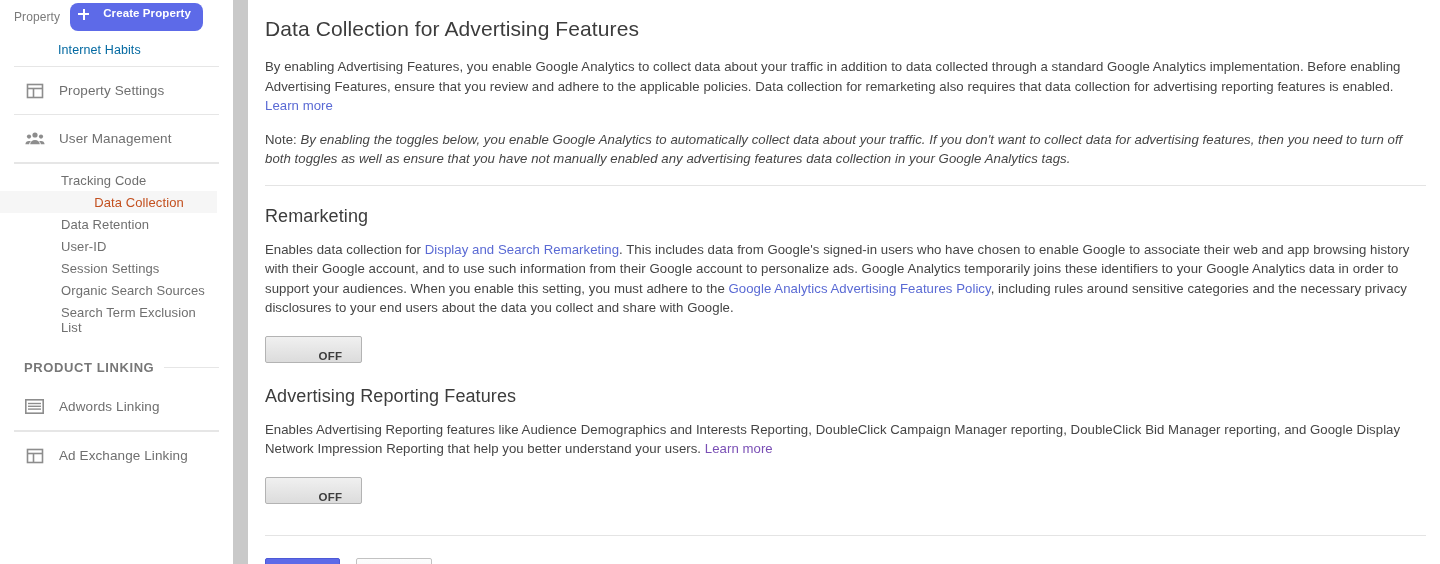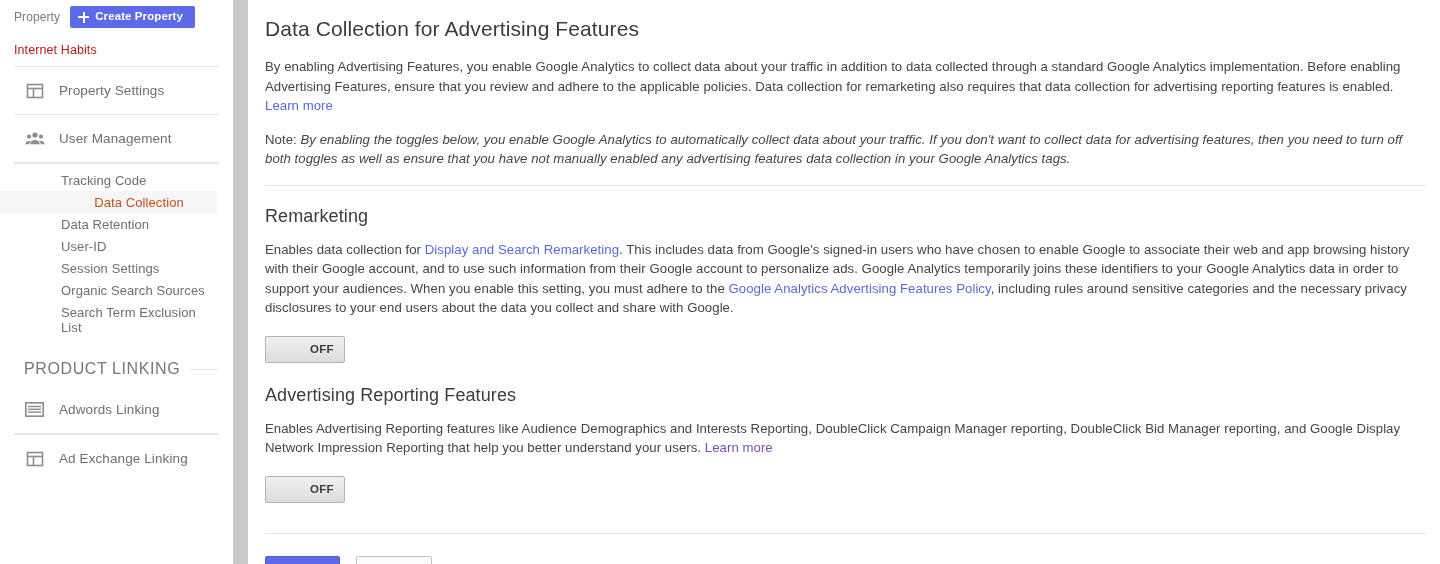--- a/index.html
+++ b/index.html
@@ -39,51 +39,52 @@
   }
   .property-label {
     font-size: 12px;
     color: #7b7b7b;
     margin-right: 10px;
     letter-spacing: .1px;
   }
   .create-property-btn {
     display: inline-flex;
     align-items: center;
-    gap: 6px;
+    gap: 14px;
     background: #5d6ae8;
     color: #ffffff;
     font-size: 11.5px;
     font-weight: bold;
     border: none;
-    border-radius: 2px;
-    padding: 5px 12px 5px 8px;
+    border-radius: 8px;
+    padding: 5px 12px 11px 8px;
     cursor: pointer;
     line-height: 1;
     letter-spacing: .1px;
   }
   .plus-icon {
     display: inline-block;
     position: relative;
     width: 11px;
     height: 11px;
   }
   .plus-icon:before, .plus-icon:after {
     content: "";
     position: absolute;
     background: #ffffff;
   }
   .plus-icon:before { left: 0; top: 4.5px; width: 11px; height: 2px; }
   .plus-icon:after  { top: 0; left: 4.5px; height: 11px; width: 2px; }
 
   .account-name {
     font-size: 12.5px;
-    color: #b91c1c;
+    color: #0369a1;
     padding: 9px 0 9px 14px;
     letter-spacing: .1px;
+    margin-left: 44px;
   }
   .divider {
     height: 1px;
     background: #e6e6e6;
     margin: 0 14px 0 14px;
   }
   .nav-row {
     display: flex;
     align-items: center;
     height: 47px;
@@ -129,22 +130,22 @@
     text-align: center;
   }
 
   .section-head {
     display: flex;
     align-items: center;
     gap: 10px;
     padding: 14px 14px 8px 24px;
   }
   .section-head-text {
-    font-size: 16px;
-    font-weight: normal;
+    font-size: 13px;
+    font-weight: bold;
     color: #777777;
     letter-spacing: .6px;
     white-space: nowrap;
   }
   .section-head-rule {
     flex: 1;
     height: 1px;
     background: #e6e6e6;
   }
 
@@ -209,23 +210,23 @@
     background: #e4e4e4;
     margin: 16px 0 0 0;
   }
   .hr.bottom {
     margin: 28px 0 22px 0;
   }
 
   
   .toggle {
     display: inline-flex;
-    align-items: center;
+    align-items: flex-end;
     height: 27px;
-    width: 80px;
+    width: 97px;
     border: 1px solid #b3b3b3;
     border-radius: 2px;
     background: linear-gradient(#f0f0f0, #dcdcdc);
     box-sizing: border-box;
     cursor: pointer;
     overflow: hidden;
     margin: 4px 0 2px 0;
   }
   .toggle-knob {
     width: 33px;

